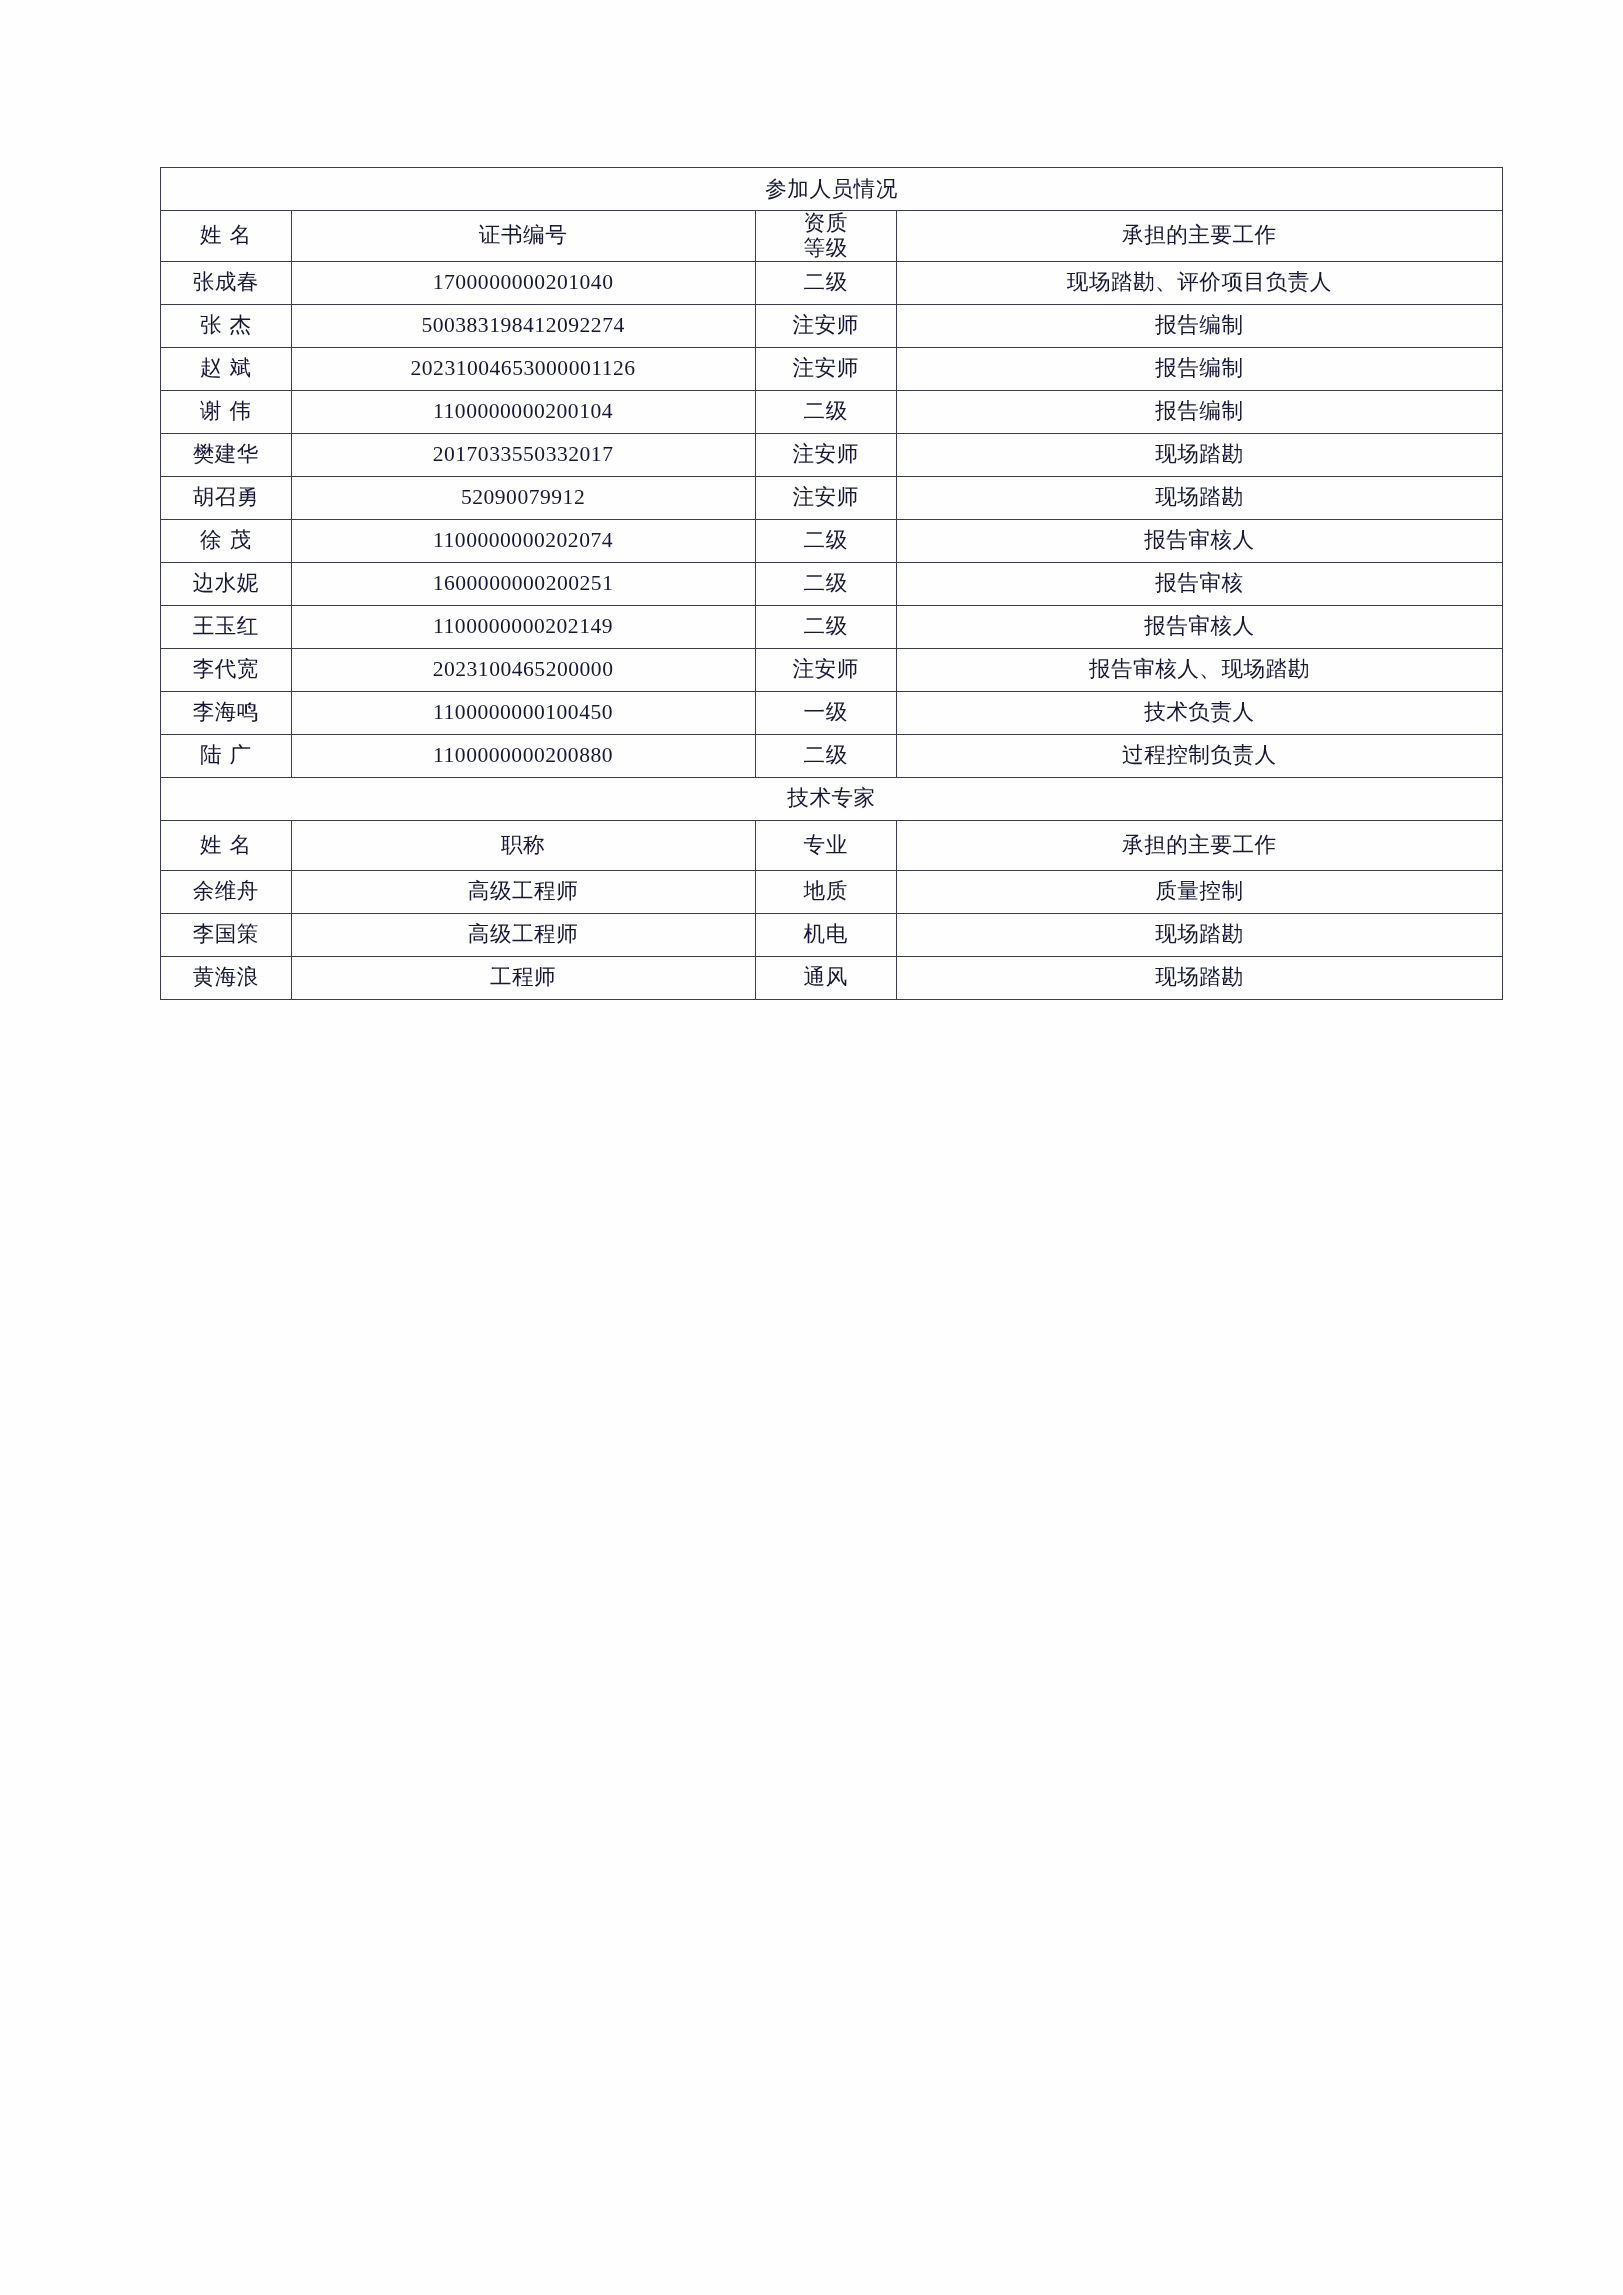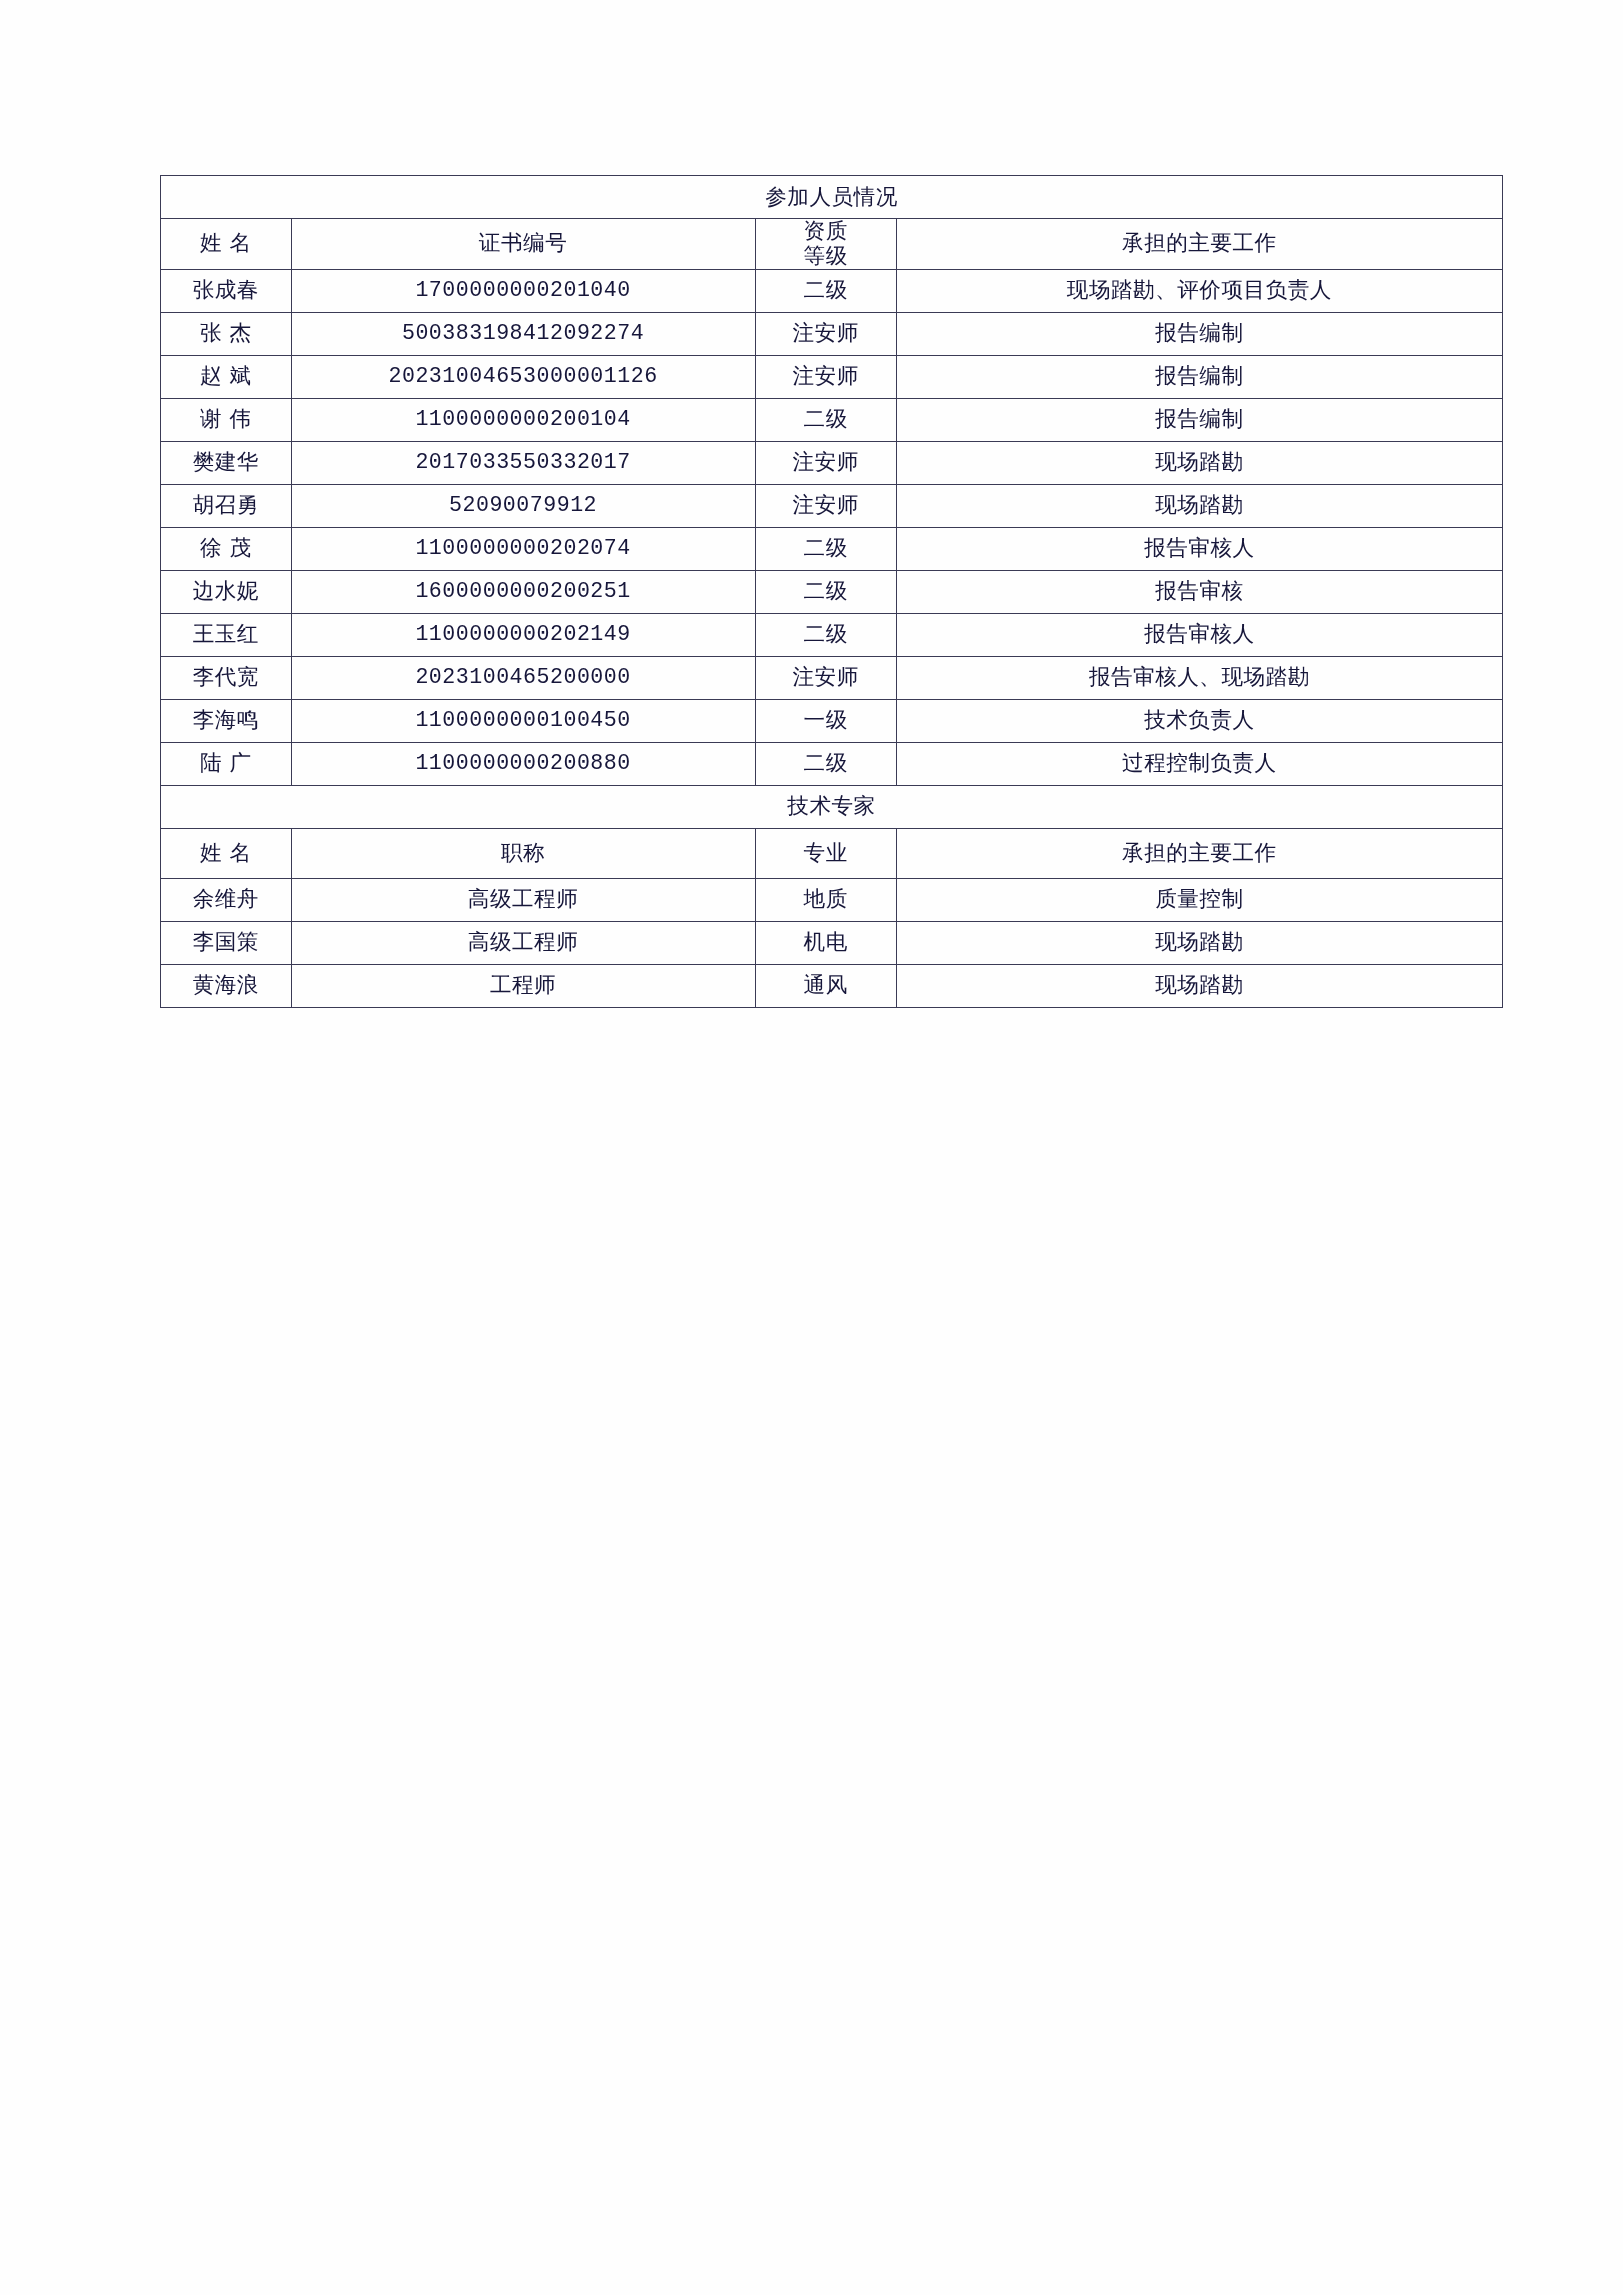--- a/index.html
+++ b/index.html
@@ -18,21 +18,21 @@
   .page {
     position: absolute;
     top: 0; left: 0;
     width: 1623px;
     height: 2295px;
     background: #fefefe;
   }
   .doc-table-wrap {
     position: absolute;
     left: 160px;
-    top: 175px;
+    top: 167px;
     width: 1343px;
   }
   table.doc-table {
     border-collapse: collapse;
     width: 100%;
     table-layout: fixed;
   }
   table.doc-table td {
     border: 1px solid #3a3a55;
     padding: 0;
@@ -66,21 +66,21 @@
     letter-spacing: 3.9px;
     margin-left: 30px;
   }
   .name-cell {
     font-size: 22.6px;
     letter-spacing: 1px;
   }
   .cert-cell {
     font-size: 21.6px;
     letter-spacing: 0.2px;
-    font-family: Liberation Mono, monospace;
+    font-family: Liberation Serif, serif;
   }
   .work-cell {
     font-size: 22.6px;
     letter-spacing: 1px;
   }
   .level-cell {
     font-size: 22.6px;
     letter-spacing: 1px;
   }
   col.c-name { width: 123px; }

